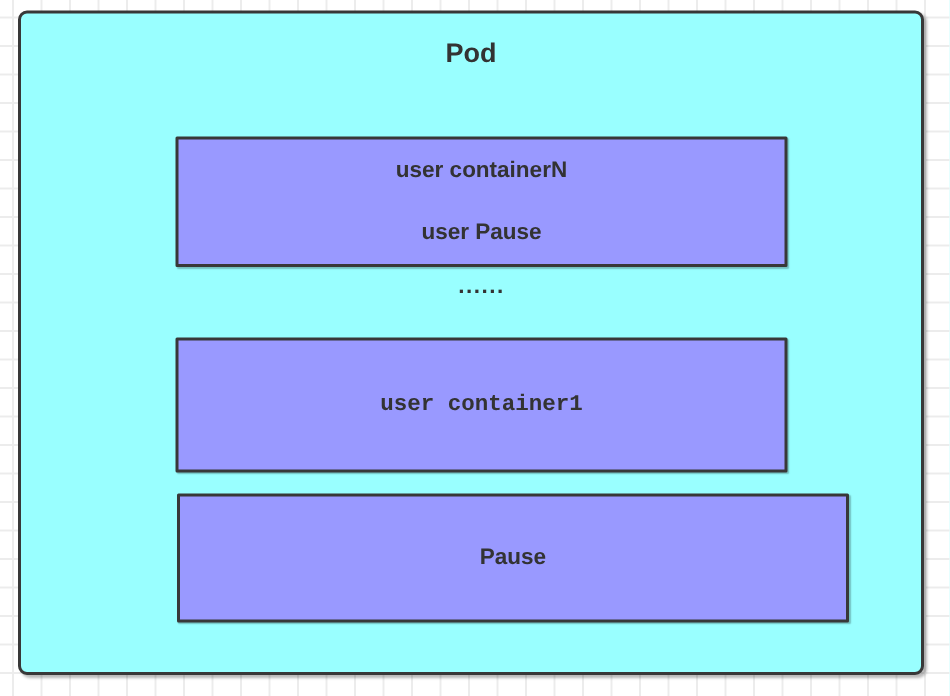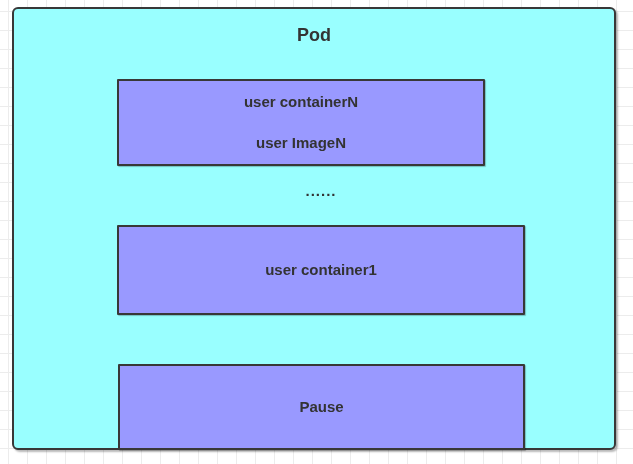--- a/index.html
+++ b/index.html
@@ -52,23 +52,23 @@
     display: flex;
     flex-direction: column;
     justify-content: space-around;
     text-align: center;
   }
   .cline {
     font-size: 15px;
     font-weight: 700;
     line-height: 18px;
   }
-  .cbox-n     { left: 103px; top: 70px;  width: 368px; height: 87px; }
-  .cbox-1     { left: 103px; top: 216px; width: 408px; height: 90px; }
-  .cbox-pause { left: 104px; top: 355px; width: 407px; height: 86px; }
+  .cbox-n     { left: 103px; top: 82px;  width: 408px; height: 87px; }
+  .cbox-1     { left: 103px; top: 216px; width: 408px; height: 90px; font-family: Liberation Mono, monospace; }
+  .cbox-pause { left: 104px; top: 320px; width: 448px; height: 86px; }
   .dots {
     position: absolute;
     left: 103px;
     top: 172px;
     width: 408px;
     height: 20px;
     line-height: 20px;
     text-align: center;
     font-size: 15px;
     font-weight: 700;
@@ -78,21 +78,21 @@
 </head>
 <body>
 
 <div class="canvas">
   <div class="pod">
 
     <div class="pod-title">Pod</div>
 
     <div class="cbox cbox-n">
       <div class="cline">user containerN</div>
-      <div class="cline">user ImageN</div>
+      <div class="cline">user Pause</div>
     </div>
 
     <div class="dots">......</div>
 
     <div class="cbox cbox-1">
       <div class="cline">user container1</div>
     </div>
 
     <div class="cbox cbox-pause">
       <div class="cline">Pause</div>

